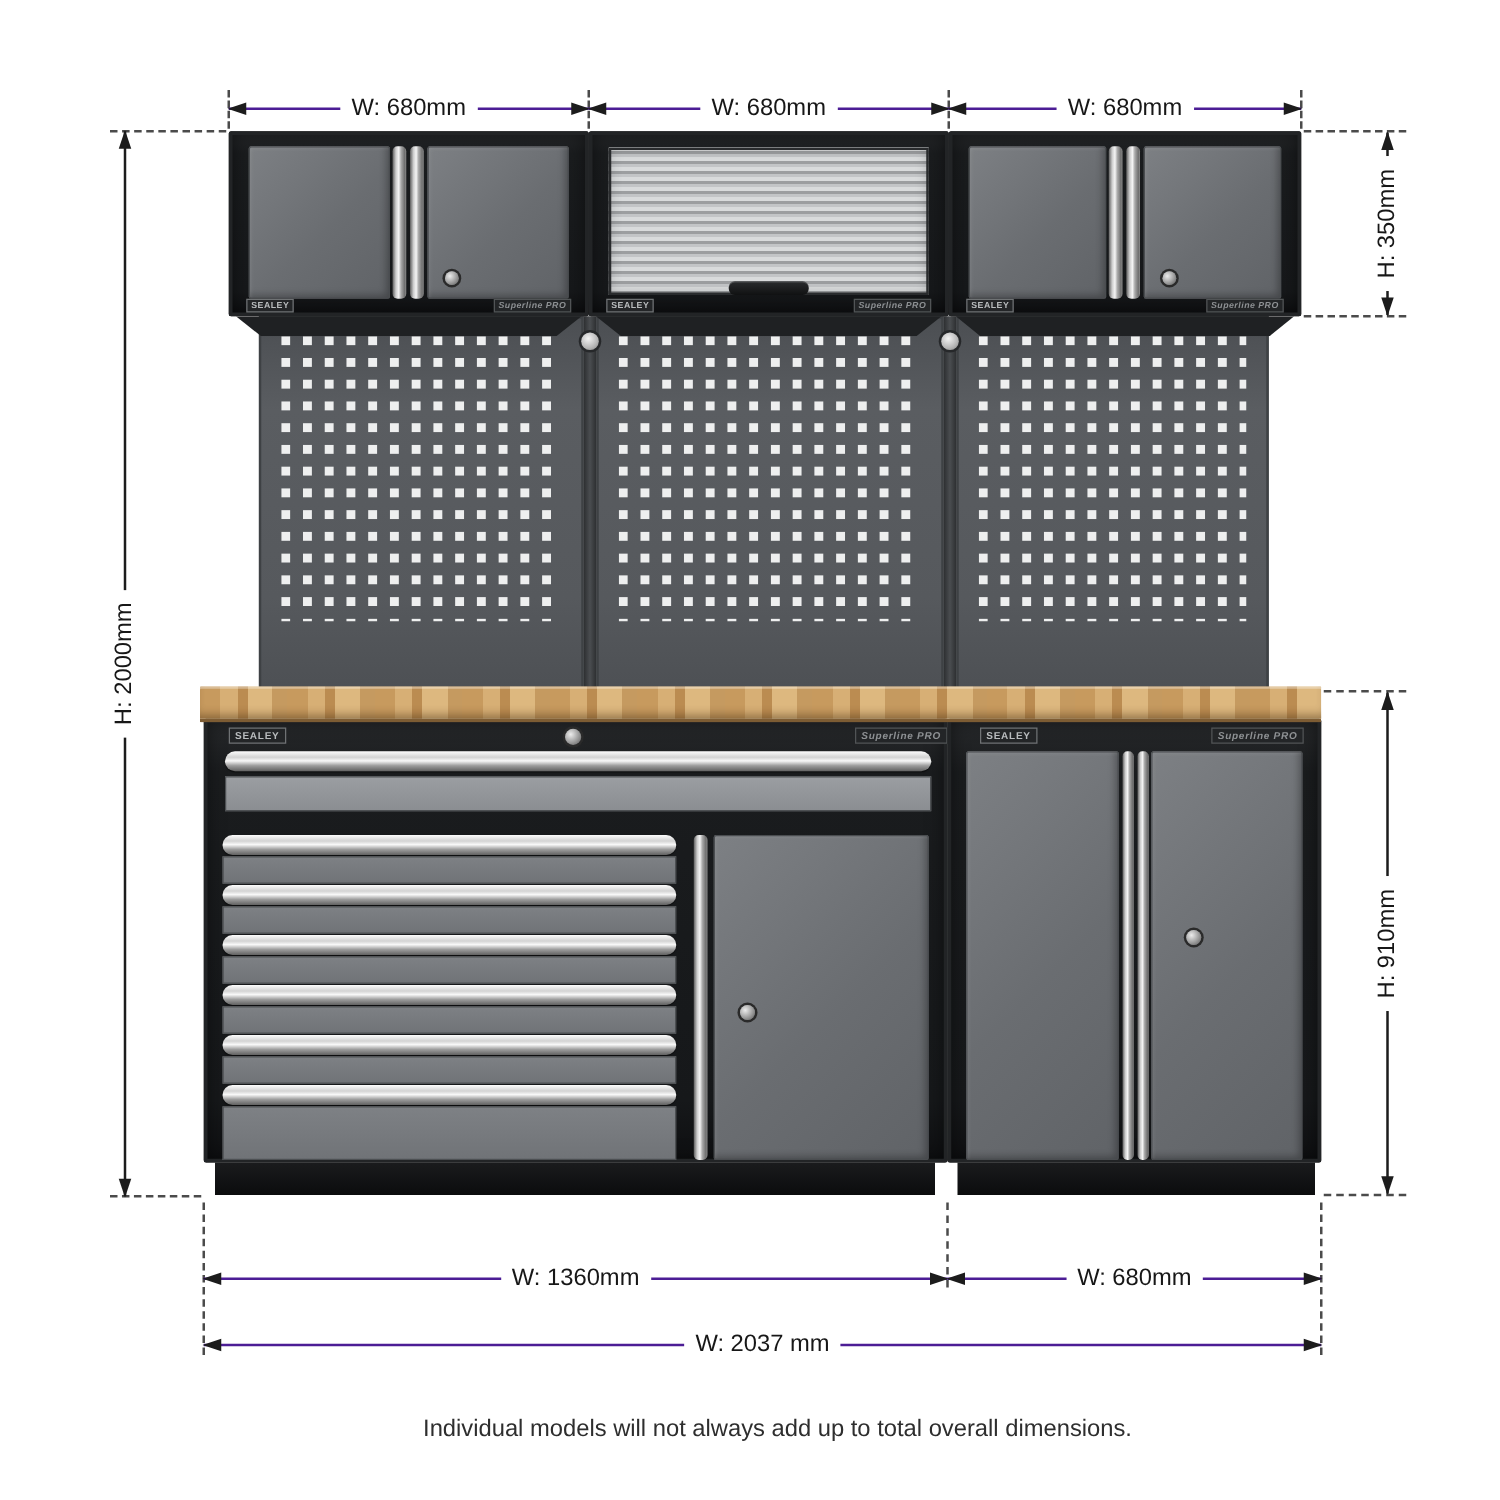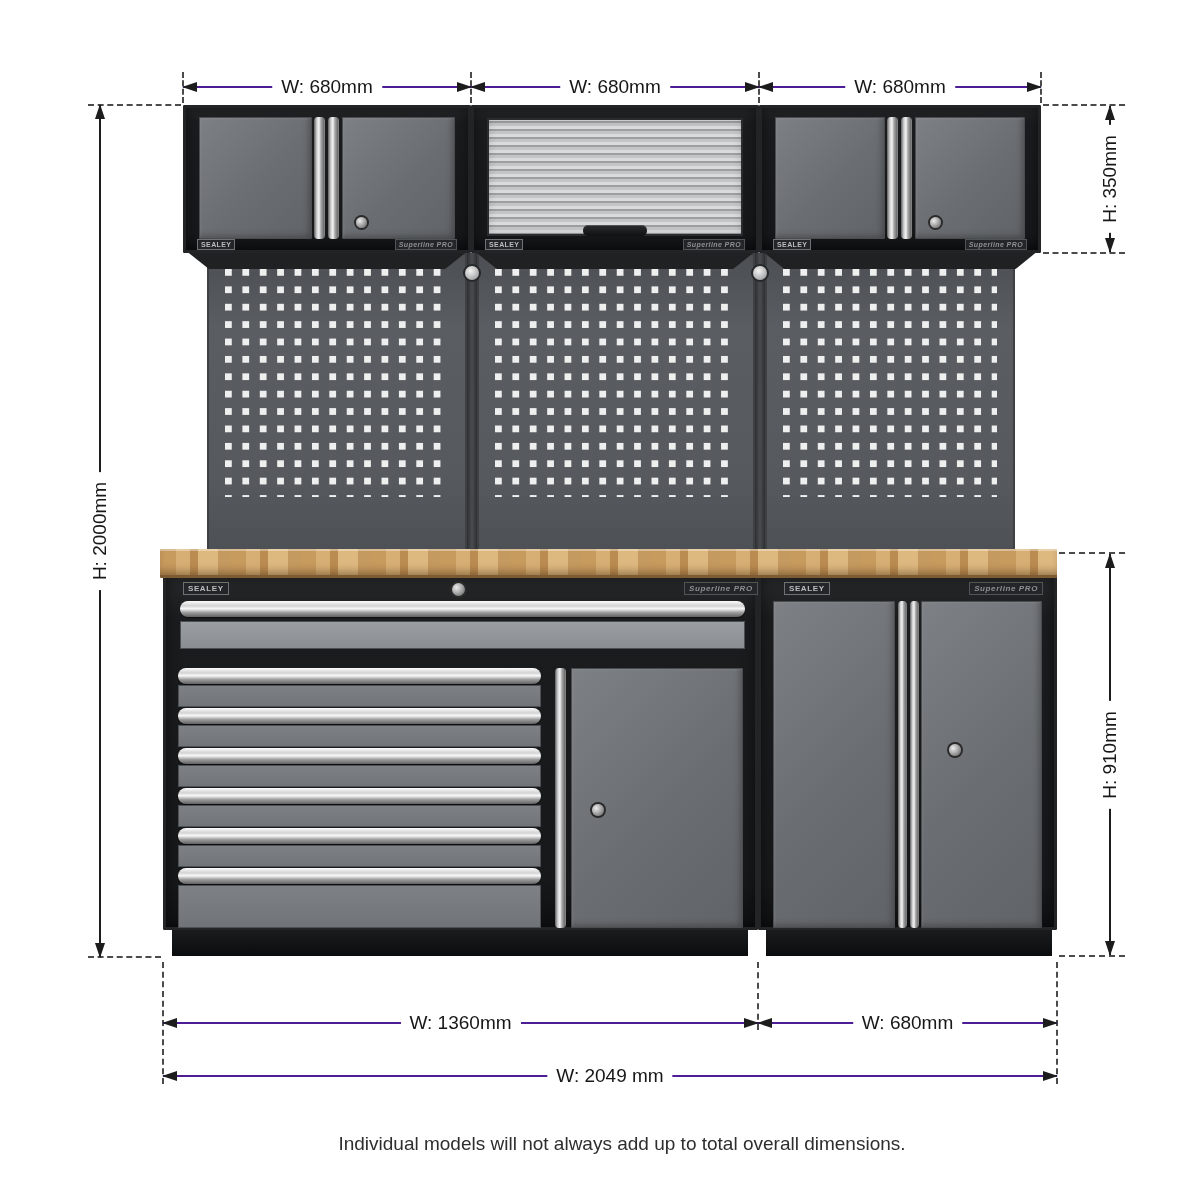--- a/index.html
+++ b/index.html
@@ -173,21 +173,21 @@
   <div class="dash-h" style="left:1059px;top:955px;width:66px;"></div>
 
   <div class="dimh" style="left:163px;top:1022px;width:595px;">
     <span class="dim-label">W: 1360mm</span>
   </div>
   <div class="dimh" style="left:758px;top:1022px;width:299px;">
     <span class="dim-label">W: 680mm</span>
   </div>
 
   <div class="dimh" style="left:163px;top:1075px;width:894px;">
-    <span class="dim-label">W: 2049 mm</span>
+    <span class="dim-label">W: 2037 mm</span>
   </div>
   <div class="dash-v" style="left:162px;top:962px;height:122px;"></div>
   <div class="dash-v" style="left:757px;top:962px;height:68px;"></div>
   <div class="dash-v" style="left:1056px;top:962px;height:122px;"></div>
 
   <div class="footnote" style="top:1133px;margin-left:22px;">Individual models will not always add up to total overall dimensions.</div>
 
 </div>
 
 </body></html>

